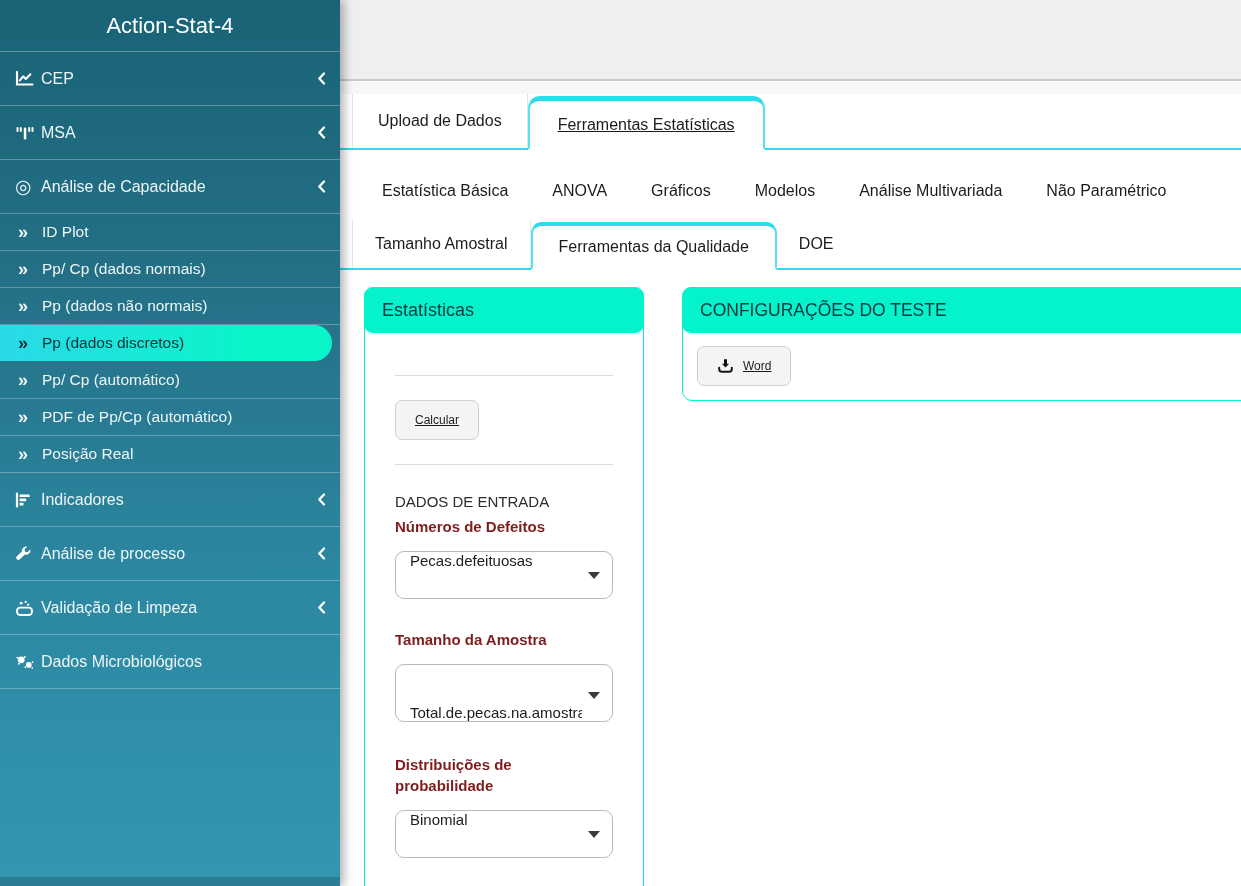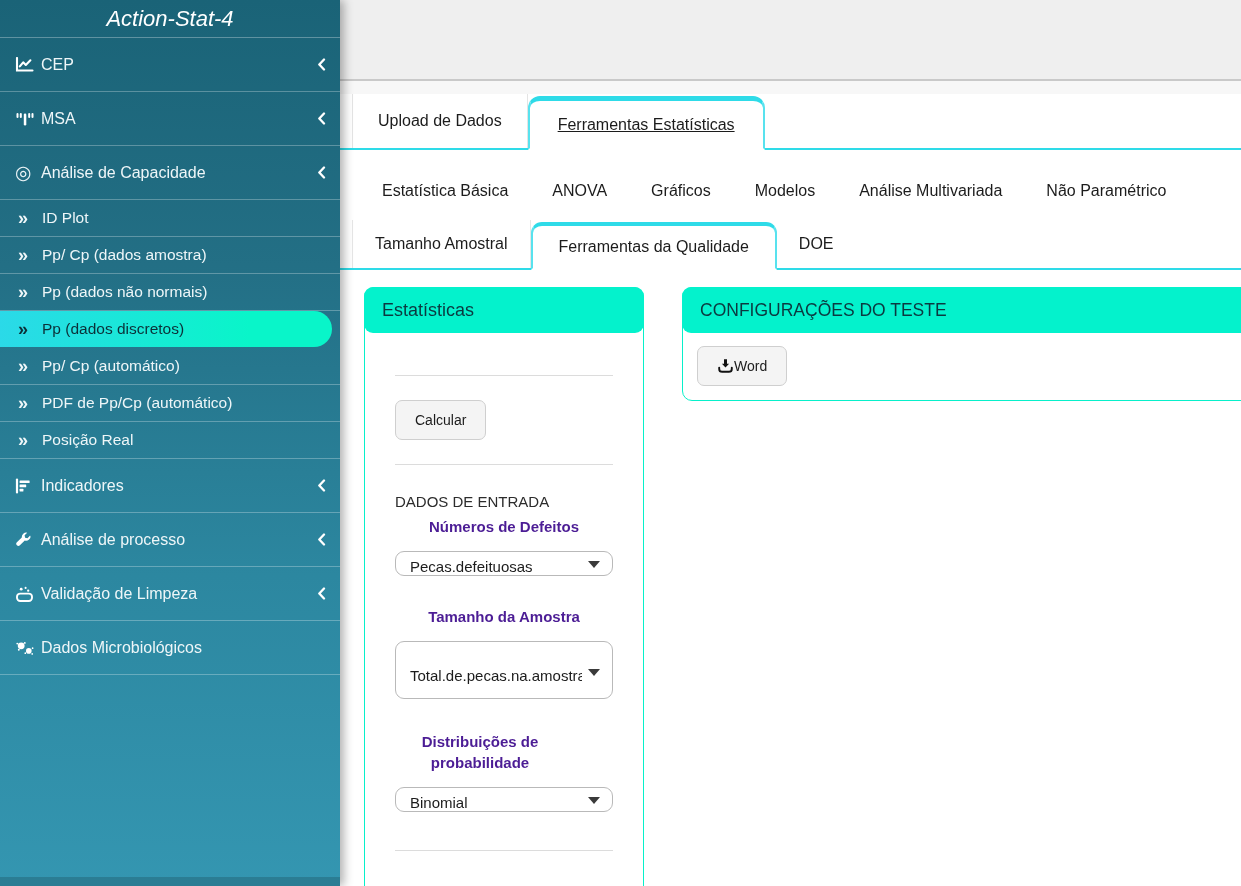--- a/index.html
+++ b/index.html
@@ -6,22 +6,22 @@
   html,body { width:1241px; height:886px; overflow:hidden; background:#fff;
     font-family:"Liberation Sans","DejaVu Sans",sans-serif; }
   .app { position:relative; width:1241px; height:886px; display:flex; }
 
   
   .sidebar { position:relative; width:340px; flex:0 0 340px; height:886px;
     background:linear-gradient(180deg,#1a6377 0%,#236f85 30%,#2c87a0 65%,#3496b1 100%);
     box-shadow:4px 0 9px rgba(0,0,0,.30); z-index:5; color:#eef6f8; }
   .sidebar::after { content:""; position:absolute; left:0; right:0; bottom:0; height:9px;
     background:rgba(0,0,0,.16); }
-  .side-title { height:38px; display:flex; align-items:center; justify-content:center;
-    font-size:22px; color:#ffffff; border-bottom:1px solid rgba(255,255,255,.30);font-style:italic; }
+  .side-title { height:52px; display:flex; align-items:center; justify-content:center;
+    font-size:22px; color:#ffffff; border-bottom:1px solid rgba(255,255,255,.30); }
   .side-item { display:flex; align-items:center; height:54px; padding:0 14px 0 15px;
     font-size:16px; color:#eef6f8; border-bottom:1px solid rgba(255,255,255,.28);
     cursor:pointer; }
   .side-item .ic { width:26px; display:flex; align-items:center; flex:0 0 26px; }
   .side-item .lbl { flex:1 1 auto; white-space:nowrap; overflow:hidden; }
   .side-item .chev { flex:0 0 auto; margin-left:6px; display:flex; align-items:center; }
   .side-item.sub { height:37px; font-size:15.5px; padding-left:18px; }
   .side-item.sub .ic { width:24px; flex-basis:24px; font-weight:700; font-size:18px; }
   .side-item.sub.active { background:linear-gradient(90deg,#2bd9e8 0%,#09f5c9 75%);
     color:#0c3038; border-radius:0 18px 18px 0; margin-right:8px; border-bottom:none;
@@ -58,36 +58,36 @@
 
   
   .panels { display:flex; align-items:flex-start; gap:38px; padding:17px 0 0 24px; }
   .panel { border:1px solid #07f0ca; border-radius:10px; background:#fff; }
   .panel-header { background:#04f2cc; height:46px; display:flex; align-items:center;
     padding-left:18px; font-size:18px; color:#0c3940; border-radius:9px; margin:-1px -1px 0 -1px; }
   .config { width:280px; flex:0 0 280px; height:660px; }
   .config-body { padding:0 30px; }
   .divider { border:none; border-top:1px solid #dcdcdc; }
   .hr1 { margin-top:42px; } .hr2 { margin-top:24px; } .hr3 { margin-top:38px; }
-  .btn { display:inline-flex; align-items:center; background:#f4f4f4;
-    border:1px solid #cfcfcf; border-radius:7px; font-size:14px; color:#1c1c1c;
-    padding:0 19px; height:40px; cursor:pointer; font-family:inherit; }
+  .btn { display:inline-flex; align-items:center; gap:9px; background:#f4f4f4;
+    border:1px solid #cfcfcf; border-radius:7px; font-size:12px; color:#1c1c1c;
+    padding:0 19px; height:40px; cursor:pointer; font-family:inherit;text-decoration:underline; }
   .calc-btn { margin-top:24px; }
   .sec-label { margin-top:28px; font-size:15px; color:#2c2c2c; }
-  .fld-label { margin-top:6px; font-size:15px; font-weight:700; color:#4c1d95; line-height:21px;text-align:center; }
+  .fld-label { margin-top:6px; font-size:15px; font-weight:700; color:#7f1d1d; line-height:21px; }
   .fld-label.mt { margin-top:30px; }
   .fld-label.wrapped { margin-top:32px; width:170px; }
-  .dd { position:relative; margin-top:14px; width:100%; height:25px; border:1px solid #b9b9b9;
-    border-radius:9px; background:#fff; display:flex; align-items:flex-end; padding:0 30px 0 14px;
+  .dd { position:relative; margin-top:14px; width:100%; height:48px; border:1px solid #b9b9b9;
+    border-radius:9px; background:#fff; display:flex; align-items:flex-start; padding:0 30px 0 14px;
     font-size:15px; color:#1c1c1c; cursor:pointer; }
   .dd .val { white-space:nowrap; overflow:hidden; }
   .dd .caret { position:absolute; right:12px; top:50%; margin-top:-3px; width:0; height:0;
     border-left:6px solid transparent; border-right:6px solid transparent;
     border-top:7px solid #3a3a3a; }
-  .dd.tall { height:58px; align-items:center; padding-top:10px; }
+  .dd.tall { height:58px; align-items:flex-end; padding-top:10px; }
   .dd.tall .caret { top:27px; margin-top:0; }
   .results { width:600px; flex:0 0 600px; height:114px; border-radius:10px 10px 10px 10px; }
   .results .panel-header { font-size:17.5px; }
   .results-body { padding:13px 0 0 14px; }
 
   .icon-svg { display:block; }
 </style>
 </head>
 <body>
 
@@ -138,21 +138,21 @@
           </svg>
       </span>
     </div>
 
     <div class="side-item sub">
       <span class="ic">»</span>
       <span class="lbl">ID Plot</span>
     </div>
     <div class="side-item sub">
       <span class="ic">»</span>
-      <span class="lbl">Pp/ Cp (dados amostra)</span>
+      <span class="lbl">Pp/ Cp (dados normais)</span>
     </div>
     <div class="side-item sub">
       <span class="ic">»</span>
       <span class="lbl">Pp (dados não normais)</span>
     </div>
     <div class="side-item sub active">
       <span class="ic">»</span>
       <span class="lbl">Pp (dados discretos)</span>
     </div>
     <div class="side-item sub">

